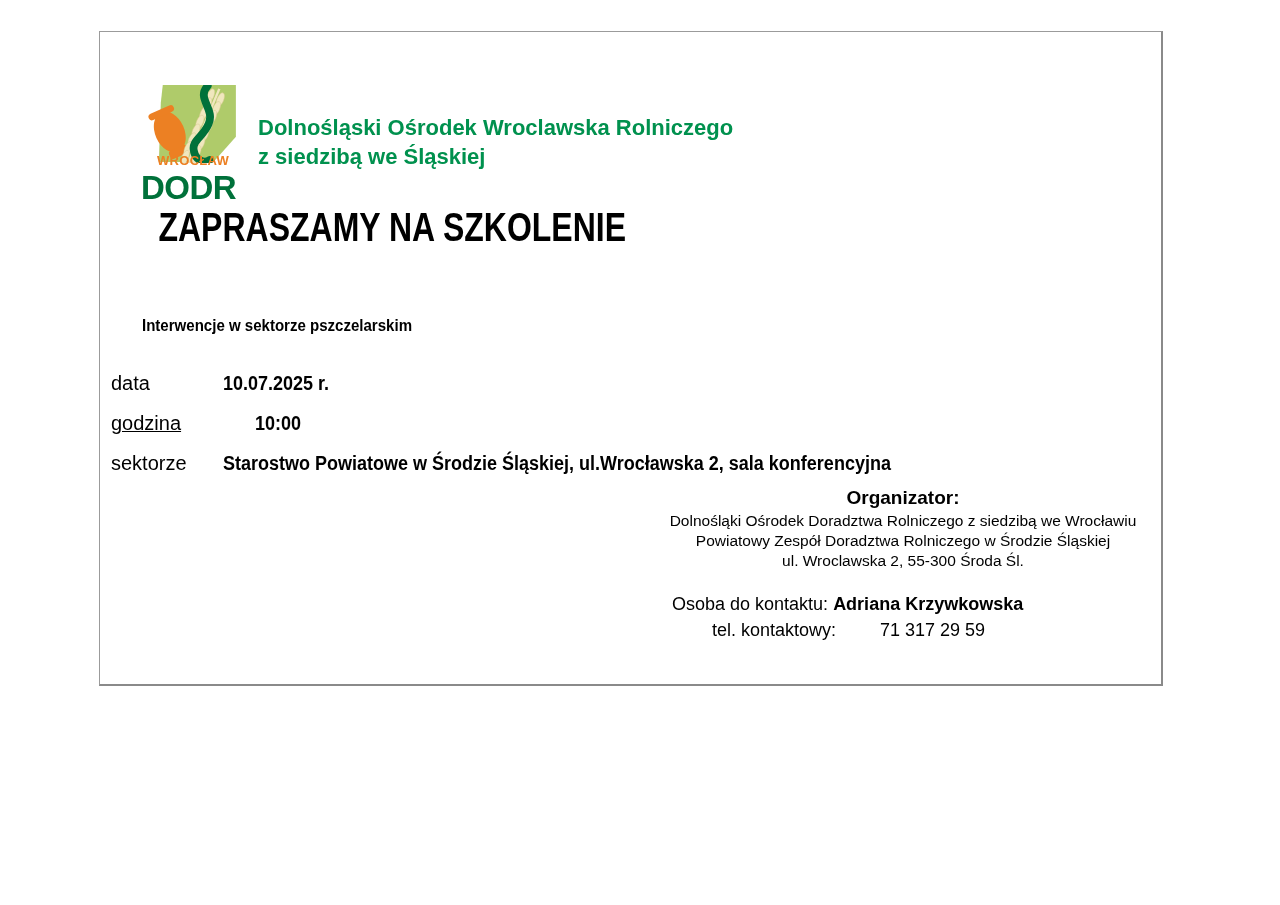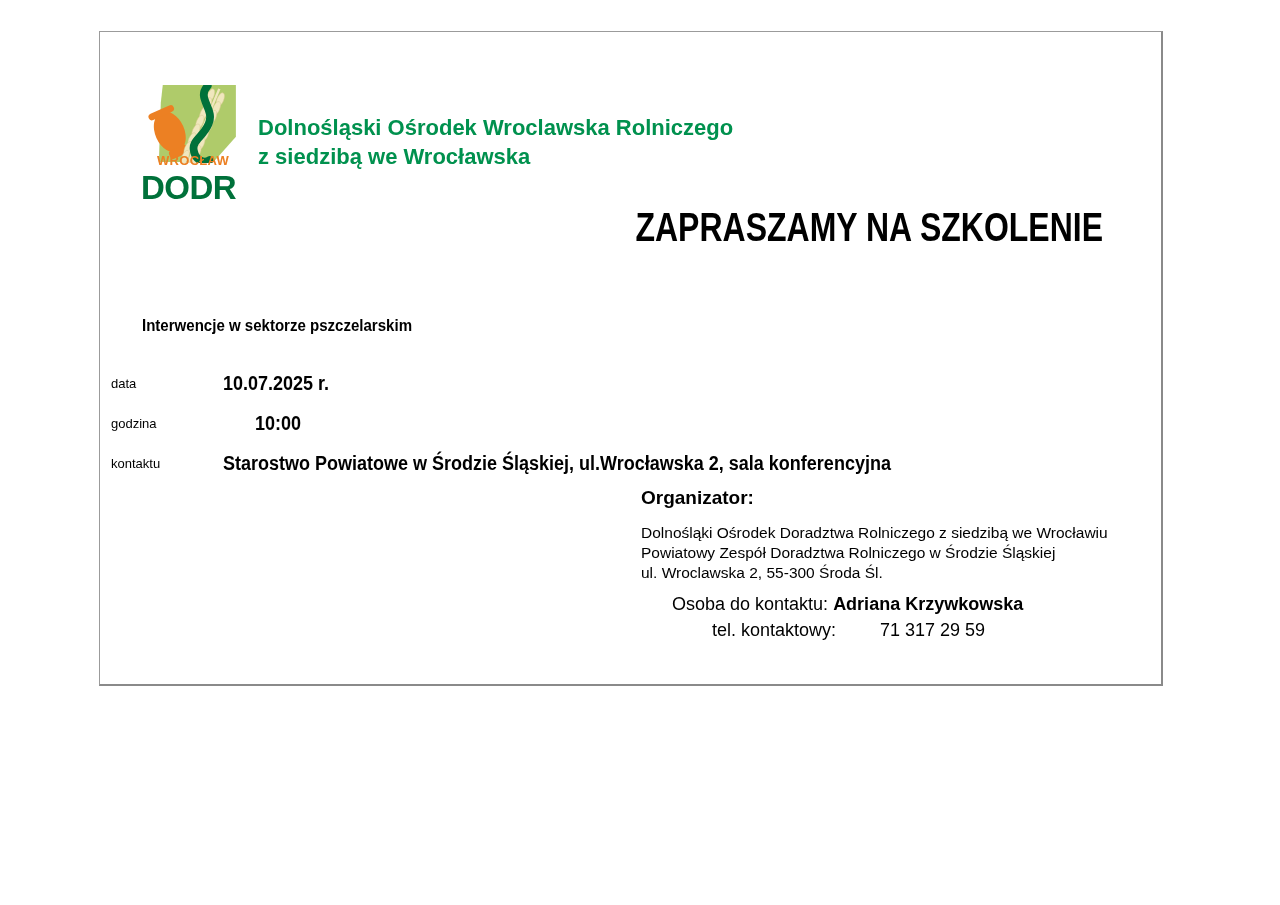--- a/index.html
+++ b/index.html
@@ -33,42 +33,42 @@
     line-height:31px; margin-top:5px; letter-spacing:-.5px;
   }
   
   .org-header {
     position:absolute; left:158px; top:81px;
     color:var(--brand-green,#00914E); font-weight:bold;
     font-size:22px; line-height:29px; white-space:nowrap;
   }
   .main-title {
     position:absolute; left:0; top:173px; width:100%;
-    text-align:right; font-weight:bold; font-size:40px; line-height:45px;
+    text-align:left; font-weight:bold; font-size:40px; line-height:45px;
     white-space:nowrap;
   }
   .main-title .cond-c { display:inline-block; transform:scaleX(.8); }
   
   .subject {
     position:absolute; left:42px; top:285px;
     font-weight:bold; font-size:16px; white-space:nowrap;
   }
   .subject .cond-l { display:inline-block; transform:scaleX(.94); transform-origin:0 50%; }
   .row { position:absolute; left:11px; width:1000px; height:24px; line-height:24px; }
   .row-data    { top:339px; }
-  .row-godzina { top:379px; }
+  .row-godzina { top:379px;text-decoration:underline; }
   .row-miejsce { top:419px; }
-  .row-label { font-size:13px; }
+  .row-label { font-size:20px; }
   .row-value { position:absolute; left:112px; top:0; font-weight:bold; font-size:20px; white-space:nowrap; }
   .row-godzina .row-value { left:144px; }
   .cond-v { display:inline-block; transform:scaleX(.9); transform-origin:0 50%; white-space:nowrap; }
   
-  .org-block { position:absolute; left:541px; top:455px; width:524px; text-align:left; }
+  .org-block { position:absolute; left:541px; top:455px; width:524px; text-align:center; }
   .org-heading { font-weight:bold; font-size:19px; line-height:22px; }
-  .org-lines { margin-top:14px; font-size:15.5px; line-height:20px; }
+  .org-lines { margin-top:2px; font-size:15.5px; line-height:20px; }
   
   .contact { position:absolute; left:572px; top:559px; font-size:18px; line-height:26px; white-space:nowrap; }
   .contact b { font-weight:bold; }
   .phone-label { display:inline-block; width:163px;margin-left:40px; }
 </style>
 </head>
 <body>
 
 <div class="doc">
 
@@ -100,21 +100,21 @@
         <ellipse class="em-grain" cx="46" cy="78" rx="3.4" ry="7.5" transform="rotate(23 46 78)"></ellipse>
       </g>
       <path class="em-ribbon" d="M60,1 C48,14 68,24 61,40 C55,54 43,57 46,68 C48,77 56,81 62,77"></path>
     </svg>
     <div class="logo-city">WROCŁAW</div>
     <div class="logo-acronym">DODR</div>
   </div>
 
   <div class="org-header">
     <div>Dolnośląski Ośrodek Wroclawska Rolniczego</div>
-    <div>z siedzibą we Wrocławska</div>
+    <div>z siedzibą we Śląskiej</div>
   </div>
 
   <div class="main-title">
     <span class="cond-c">ZAPRASZAMY NA SZKOLENIE</span>
   </div>
 
   <div class="subject">
     <span class="cond-l">Interwencje w sektorze pszczelarskim</span>
   </div>
 
@@ -124,21 +124,21 @@
       <span class="cond-v">10.07.2025 r.</span>
     </span>
   </div>
   <div class="row row-godzina">
     <span class="row-label">godzina</span>
     <span class="row-value">
       <span class="cond-v">10:00</span>
     </span>
   </div>
   <div class="row row-miejsce">
-    <span class="row-label">kontaktu</span>
+    <span class="row-label">sektorze</span>
     <span class="row-value">
       <span class="cond-v">Starostwo Powiatowe w Środzie Śląskiej, ul.Wrocławska 2, sala konferencyjna</span>
     </span>
   </div>
 
   <div class="org-block">
     <div class="org-heading">Organizator:</div>
     <div class="org-lines">
       <div>Dolnośląki Ośrodek Doradztwa Rolniczego z siedzibą we Wrocławiu</div>
       <div>Powiatowy Zespół Doradztwa Rolniczego w Środzie Śląskiej</div>

